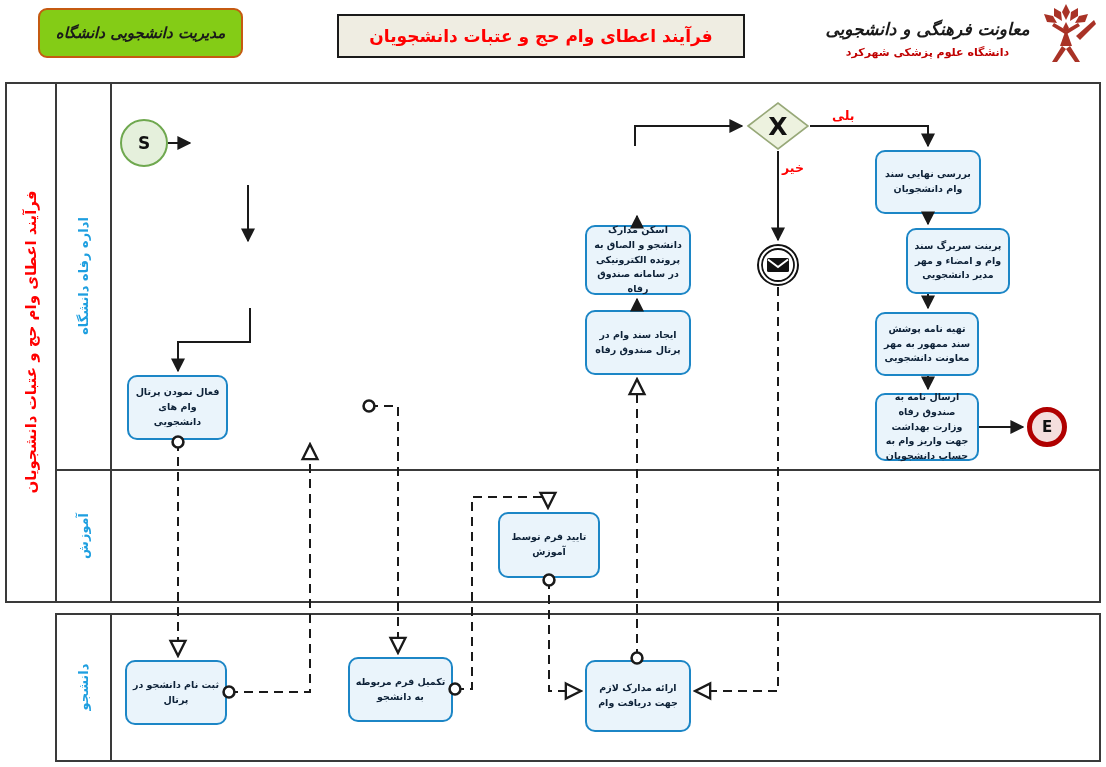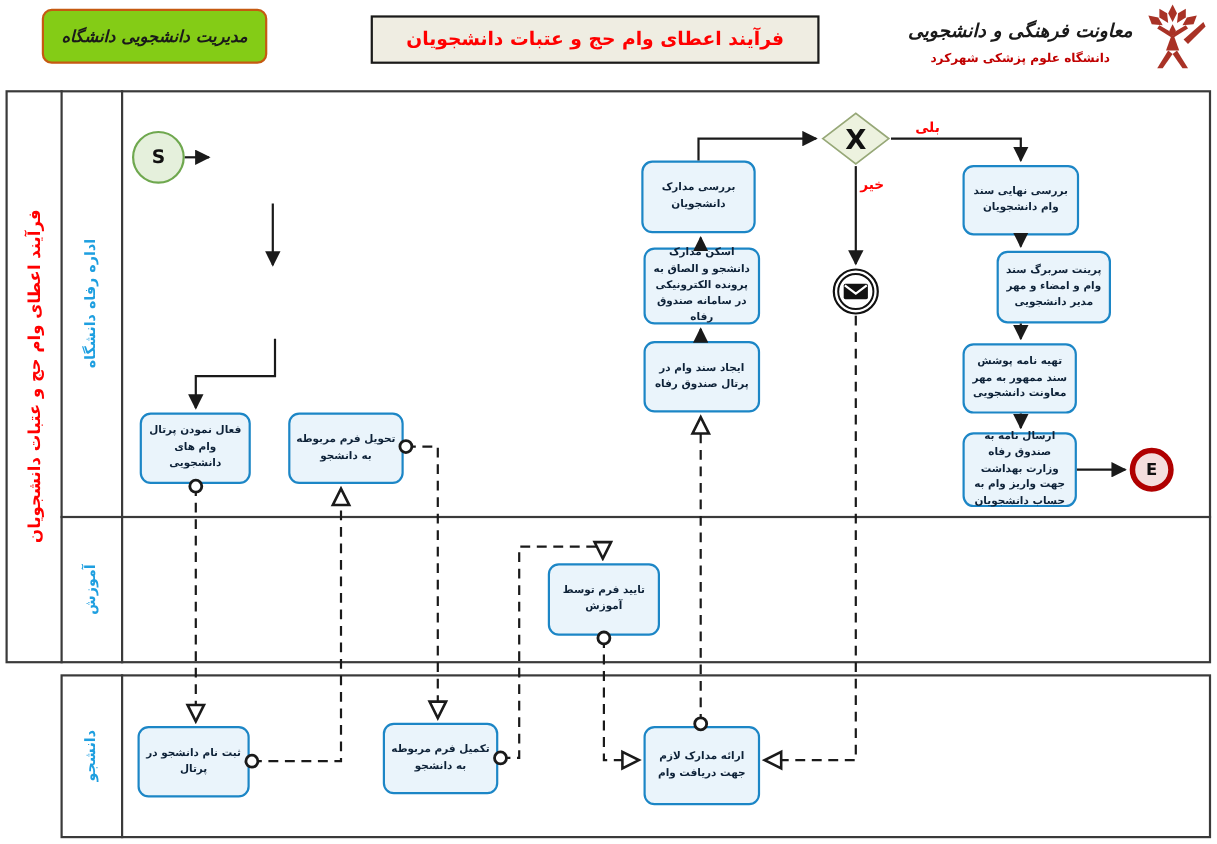--- a/index.html
+++ b/index.html
@@ -116,22 +116,20 @@
   <div class="abs" style="left:756px;top:243px;width:44px;height:44px;">
     <svg width="44" height="44" viewBox="0 0 44 44">
       <circle cx="22" cy="22" r="20" fill="#fff" stroke="#111" stroke-width="2"></circle>
       <circle cx="22" cy="22" r="16" fill="#fff" stroke="#111" stroke-width="1.8"></circle>
       <rect x="11" y="15" width="22" height="14" rx="1.5" fill="#111"></rect>
       <polyline points="12,16.5 22,24 32,16.5" fill="none" stroke="#fff" stroke-width="2"></polyline>
     </svg>
   </div>
 
   <div class="abs task" style="left:127px;top:375px;width:101px;height:65px;">فعال نمودن پرتال وام های دانشجویی</div>
-  <div class="abs task" style="left:262px;top:375px;width:105px;height:65px;">تحویل فرم مربوطه به دانشجو</div>
-  <div class="abs task" style="left:583px;top:146px;width:104px;height:66px;">بررسی مدارک دانشجویان</div>
   <div class="abs task" style="left:585px;top:225px;width:106px;height:70px;">اسکن مدارک دانشجو و الصاق به پرونده الکترونیکی در سامانه صندوق رفاه</div>
   <div class="abs task" style="left:585px;top:310px;width:106px;height:65px;">ایجاد سند وام در پرتال صندوق رفاه</div>
   <div class="abs task" style="left:875px;top:150px;width:106px;height:64px;">بررسی نهایی سند وام دانشجویان</div>
   <div class="abs task" style="left:876px;top:228px;width:104px;height:66px;margin-left:30px;">پرینت سربرگ سند وام و امضاء و مهر مدیر دانشجویی</div>
   <div class="abs task" style="left:875px;top:312px;width:104px;height:64px;">تهیه نامه پوشش سند ممهور به مهر معاونت دانشجویی</div>
   <div class="abs task" style="left:875px;top:393px;width:104px;height:68px;">ارسال نامه به صندوق رفاه وزارت بهداشت جهت واریز وام به حساب دانشجویان</div>
 
   <div class="abs task" style="left:498px;top:512px;width:102px;height:66px;">تایید فرم توسط آموزش</div>
 
   <div class="abs task" style="left:125px;top:660px;width:102px;height:65px;">ثبت نام دانشجو در پرتال</div>

